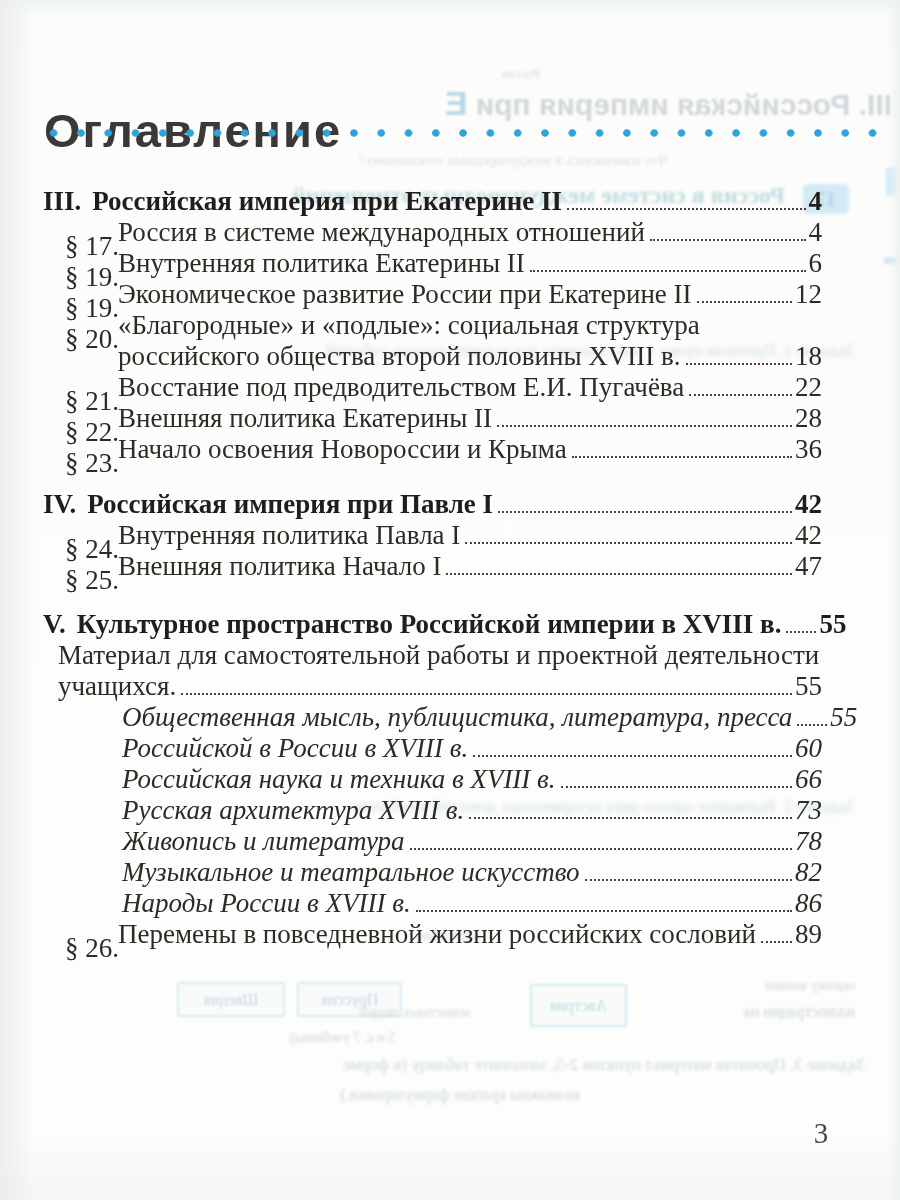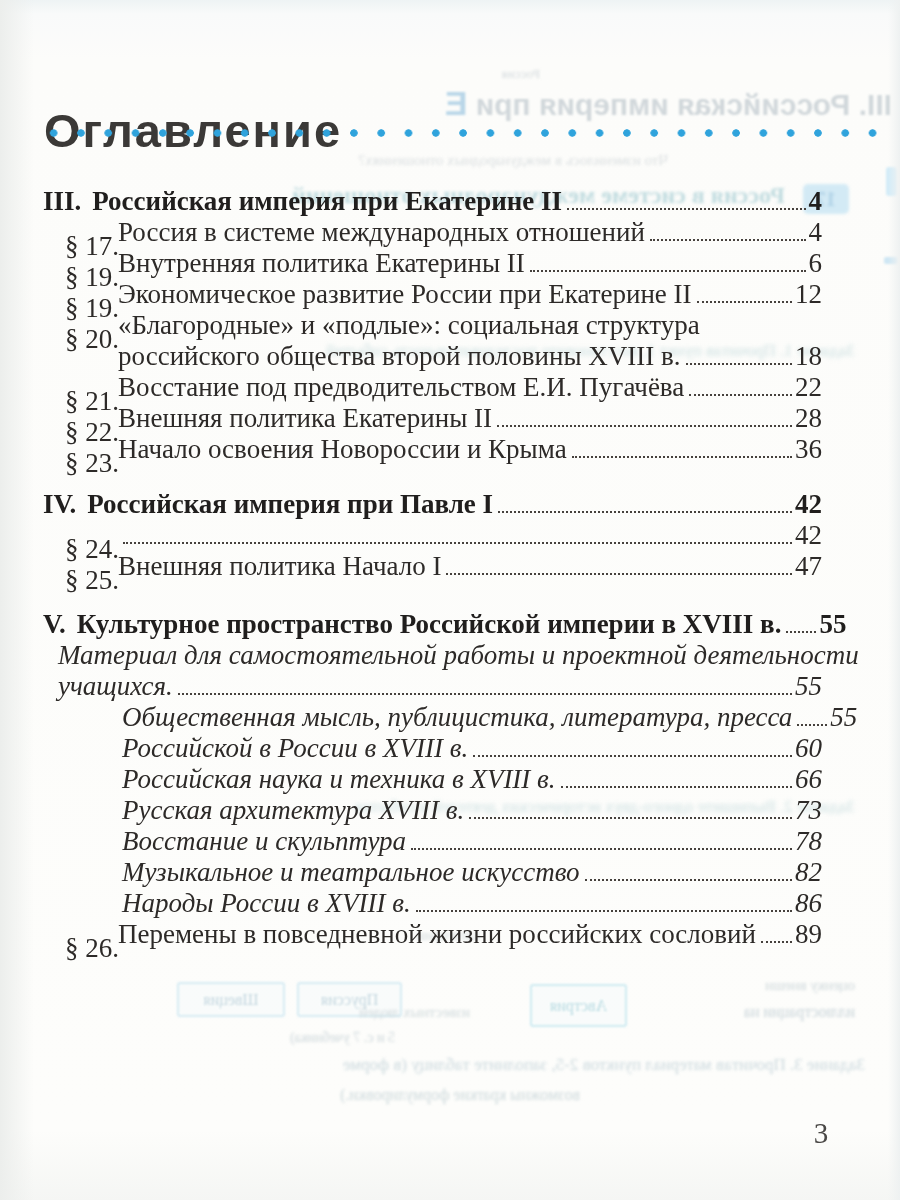--- a/index.html
+++ b/index.html
@@ -43,21 +43,21 @@
   .entry .leader{flex:1;align-self:flex-end;margin:0 3px 7px 5px;border-bottom:2.2px dotted #46413d;min-width:30px;}
   .entry .pg{text-align:right;}
   .entry.section{font-weight:bold;color:#201e1d;margin-top:24px;}
   .entry.section:first-child{margin-top:0;}
   .entry.section-lg{font-weight:bold;color:#201e1d;margin-top:27px;}
   .entry.section .label,.entry.section-lg .label{margin-right:11px;}
   .entry.paragraph,.entry.paragraph-gap{padding-left:75px;}
   .entry.paragraph-gap{}
   .entry.paragraph .label,.entry.paragraph-gap .label{position:absolute;left:22px;top:14px;line-height:31px;}
   .entry.sub{padding-left:79px;font-style:italic;}
-  .entry.italic-note{padding-left:15px;font-style:italic;}
+  .entry.italic-note{padding-left:15px;}
 
   
   .folio{position:absolute;left:806px;top:1117px;width:30px;text-align:center;
     font-size:29px;color:#4a4846;}
 
   
   .ghost{position:absolute;transform:scaleX(-1);white-space:nowrap;pointer-events:none;
     text-align:left;}
   .g-head{left:368px;top:84px;width:524px;font-weight:bold;font-size:30px;
     color:#c6ced3;filter:blur(1.3px);opacity:.8;font-family:"Liberation Sans",sans-serif;}
@@ -190,20 +190,21 @@
         <div class="line">
           <span class="label">IV.</span>
           <span class="txt">Российская империя при Павле I</span>
           <span class="leader"></span>
           <span class="pg">42</span>
         </div>
       </div>
       <div class="entry paragraph">
         <div class="line">
           <span class="label">§ 24.</span>
+          <span class="txt">Внутренняя политика Павла I</span>
           <span class="leader"></span>
           <span class="pg">42</span>
         </div>
       </div>
       <div class="entry paragraph">
         <div class="line">
           <span class="label">§ 25.</span>
           <span class="txt">Внешняя политика Начало I</span>
           <span class="leader"></span>
           <span class="pg">47</span>
@@ -250,21 +251,21 @@
       </div>
       <div class="entry sub">
         <div class="line">
           <span class="txt">Русская архитектура XVIII в.</span>
           <span class="leader"></span>
           <span class="pg">73</span>
         </div>
       </div>
       <div class="entry sub">
         <div class="line">
-          <span class="txt">Восстание и скульптура</span>
+          <span class="txt">Живопись и литература</span>
           <span class="leader"></span>
           <span class="pg">78</span>
         </div>
       </div>
       <div class="entry sub">
         <div class="line">
           <span class="txt">Музыкальное и театральное искусство</span>
           <span class="leader"></span>
           <span class="pg">82</span>
         </div>

